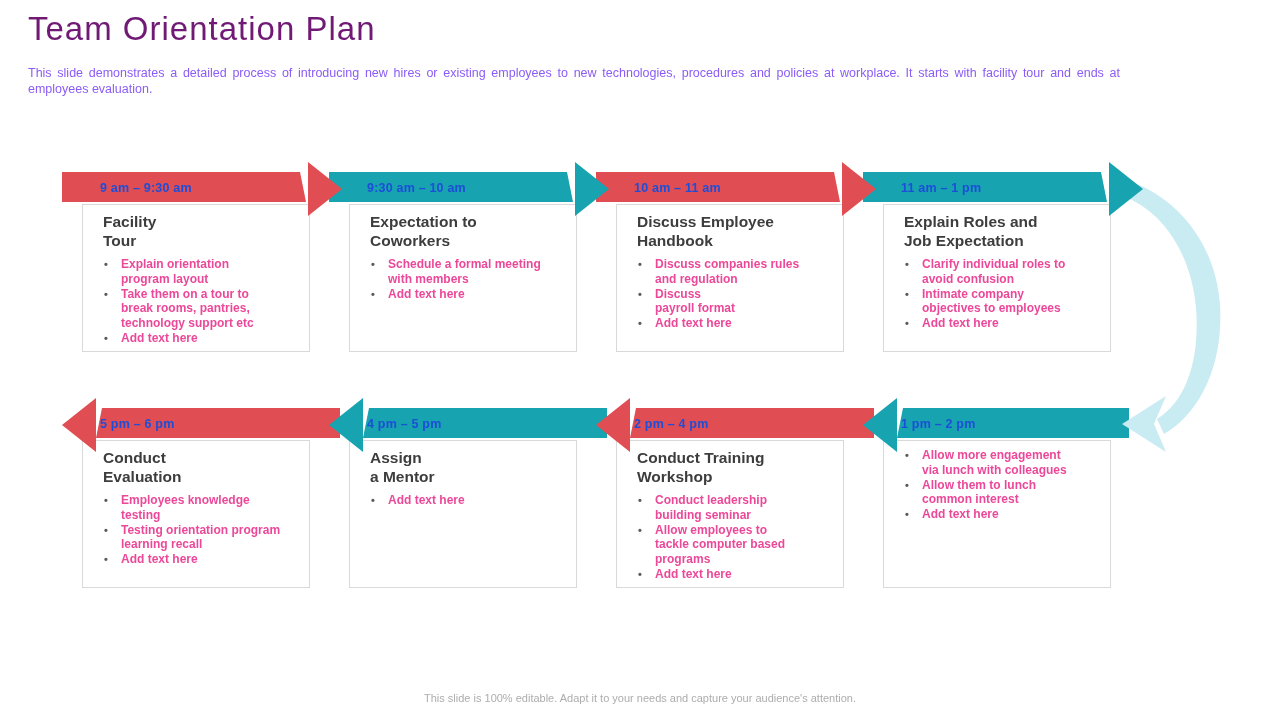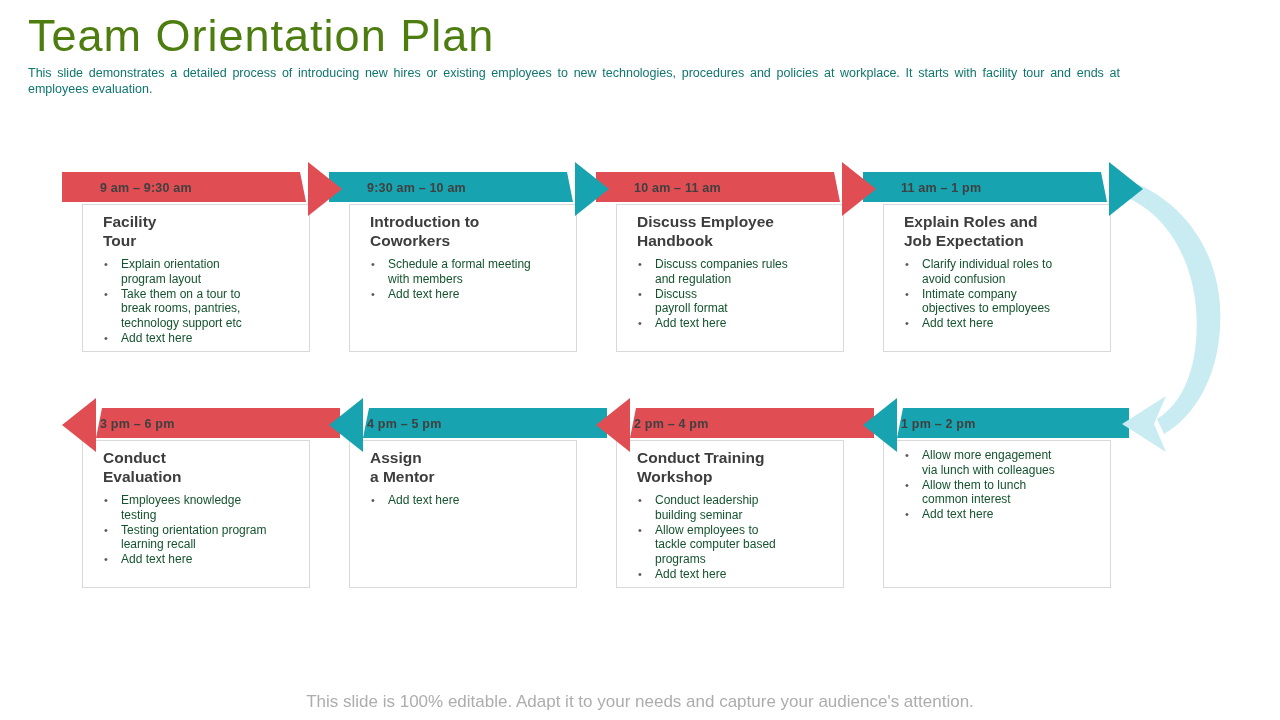--- a/index.html
+++ b/index.html
@@ -2,52 +2,52 @@
 <html><head>
 <meta charset="utf-8">
 <style>
   html,body{margin:0;padding:0;}
   body{
     width:1280px;height:720px;position:relative;overflow:hidden;
     background:#ffffff;font-family:"Liberation Sans",sans-serif;
   }
   .page-title{
     position:absolute;left:28px;top:10px;margin:0;
-    font-size:45px;font-weight:400;letter-spacing:1px;color:#4d7c0f;
+    font-size:33px;font-weight:400;letter-spacing:1px;color:#701a75;
   }
   .page-subtitle{
     position:absolute;left:28px;top:66px;width:1092px;margin:0;
-    font-size:12.5px;line-height:15.5px;color:#0f766e;text-align:justify;
+    font-size:12.5px;line-height:15.5px;color:#8b5cf6;text-align:justify;
   }
   .footer-note{
     position:absolute;left:0;top:692px;width:1280px;margin:0;
-    text-align:center;font-size:17px;color:#adadad;
+    text-align:center;font-size:11px;color:#adadad;
   }
   .card{position:absolute;width:292px;height:236px;}
   .box{
     position:absolute;left:22px;top:44px;width:228px;height:148px;
     border:1px solid #d9d9d9;background:#ffffff;box-sizing:border-box;
     padding:7px 10px 12px 20px;
   }
   .heading{
     margin:1px 0 7px 0;font-size:15.5px;line-height:18.5px;font-weight:bold;
     color:#3d3d3d;white-space:pre-line;
   }
   ul.bullets{list-style:none;margin:0;padding:0;}
   ul.bullets li{
     position:relative;padding-left:18px;margin:0 0 0.5px 0;
-    font-size:12px;line-height:14.5px;color:#14532d;white-space:pre-line;
+    font-size:12px;line-height:14.5px;color:#ec4899;white-space:pre-line;font-weight:bold;
   }
   ul.bullets li::before{
     content:"\2022";position:absolute;left:1px;top:0;color:#595959;font-size:11px;
   }
   svg.arrow{position:absolute;top:0;width:280px;height:58px;}
   .time{
     position:absolute;left:40px;top:21px;width:220px;
-    font-size:12.5px;font-weight:bold;color:#404040;letter-spacing:0.2px;
+    font-size:12.5px;font-weight:bold;color:#1d4ed8;letter-spacing:0.2px;
   }
   .loop{position:absolute;left:1108px;top:158px;z-index:8;}
 </style>
 </head>
 <body>
 
 <h1 class="page-title">Team Orientation Plan</h1>
 <p class="page-subtitle">This slide demonstrates a detailed process of introducing new hires or existing employees to new technologies, procedures and policies at workplace. It starts with facility tour and ends at employees evaluation.</p>
 
 <div id="cards-root">
@@ -65,21 +65,21 @@
         </ul>
     </div>
     <svg class="arrow" viewBox="0 0 280 58" style="left: 2px;">
       <polygon class="bar" fill="#E04D53" points="0,12 238,12 244,42 0,42"></polygon>
       <polygon class="head" fill="#E04D53" points="246,2 280,29 246,56"></polygon>
     </svg>
     <span class="time">9 am – 9:30 am</span>
   </div>
     <div class="card" style="left: 327px; top: 160px; z-index: 13;">
     <div class="box">
-      <h3 class="heading">Introduction to
+      <h3 class="heading">Expectation to
 Coworkers</h3>
       <ul class="bullets">
           <li>Schedule a formal meeting
 with members</li>
           <li>Add text here</li>
         </ul>
     </div>
     <svg class="arrow" viewBox="0 0 280 58" style="left: 2px;">
       <polygon class="bar" fill="#17A3AF" points="0,12 238,12 244,42 0,42"></polygon>
       <polygon class="head" fill="#17A3AF" points="246,2 280,29 246,56"></polygon>
@@ -131,21 +131,21 @@
 testing</li>
           <li>Testing orientation program
 learning recall</li>
           <li>Add text here</li>
         </ul>
     </div>
     <svg class="arrow" viewBox="0 0 280 58" style="left: 0px;">
       <polygon class="bar" fill="#E04D53" points="42,12 280,12 280,42 36,42"></polygon>
       <polygon class="head" fill="#E04D53" points="36,2 2,29 36,56"></polygon>
     </svg>
-    <span class="time">3 pm – 6 pm</span>
+    <span class="time">5 pm – 6 pm</span>
   </div>
     <div class="card" style="left: 327px; top: 396px; z-index: 5;">
     <div class="box">
       <h3 class="heading">Assign
 a Mentor</h3>
       <ul class="bullets">
           <li>Add text here</li>
         </ul>
     </div>
     <svg class="arrow" viewBox="0 0 280 58" style="left: 0px;">

